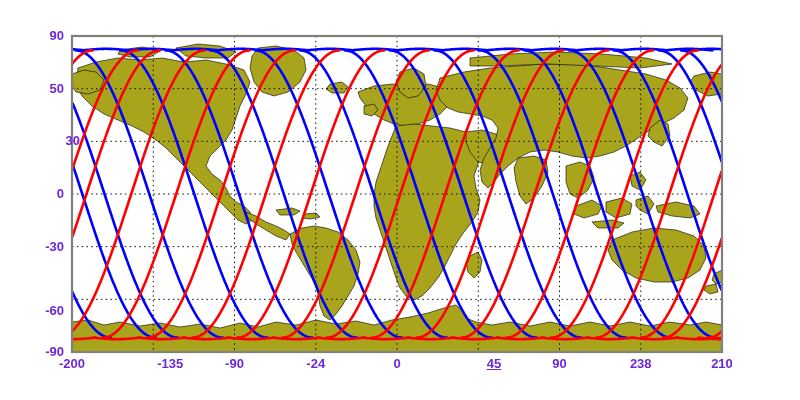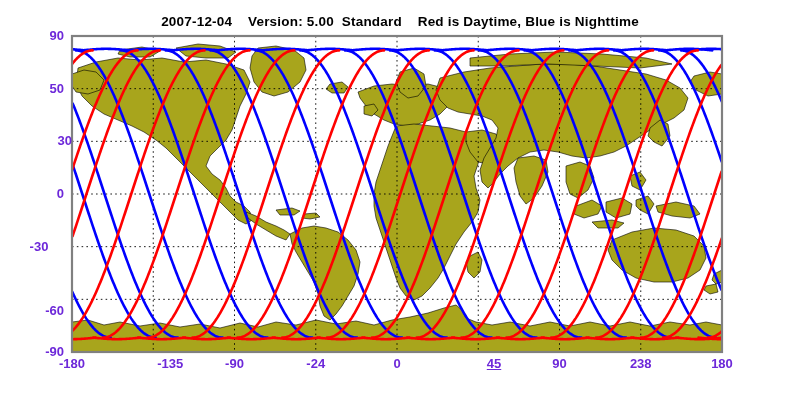--- a/index.html
+++ b/index.html
@@ -47,21 +47,20 @@
     white-space: nowrap;
   }
   .ytick-label { text-align: right; }
   .xtick-label { text-align: center; }
 </style>
 </head>
 <body>
 
 <div id="figure">
 
-  <div id="title">2007-12-04    Version: 5.00  Standard    Red is Daytime, Blue is Nighttime</div>
 
   <svg id="plot-svg" width="800" height="400">
     <defs>
       <clipPath id="plotclip">
         <rect x="72" y="36" width="650" height="316"></rect>
       </clipPath>
     </defs>
 
     <rect x="72" y="36" width="650" height="316" fill="#ffffff"></rect>
 
@@ -278,31 +277,31 @@
         <path d="M631.34,337.60 L632.52,337.73 L633.69,337.85 L634.86,337.97 L636.04,338.09 L637.21,338.21 L638.38,338.32 L639.56,338.43 L640.73,338.53 L641.91,338.63 L643.08,338.72 L644.25,338.81 L645.43,338.88 L646.60,338.95 L647.77,339.01 L648.95,339.06 L650.12,339.11 L651.29,339.14 L652.47,339.16 L653.64,339.18 L654.82,339.18 L655.99,339.18 L657.16,339.16 L658.34,339.14 L659.51,339.11 L660.68,339.06 L661.86,339.01 L663.03,338.95 L664.20,338.88 L665.38,338.81 L666.55,338.72 L667.72,338.63 L668.90,338.53 L670.07,338.43 L671.25,338.32 L672.42,338.21 L673.59,338.09 L674.77,337.97 L675.94,337.85 L677.11,337.73 L678.29,337.60" stroke="#ff0000"></path>
         <path d="M676.17,337.60 L677.35,337.73 L678.52,337.85 L679.70,337.97 L680.87,338.09 L682.04,338.21 L683.22,338.32 L684.39,338.43 L685.56,338.53 L686.74,338.63 L687.91,338.72 L689.08,338.81 L690.26,338.88 L691.43,338.95 L692.61,339.01 L693.78,339.06 L694.95,339.11 L696.13,339.14 L697.30,339.16 L698.47,339.18 L699.65,339.18 L700.82,339.18 L701.99,339.16 L703.17,339.14 L704.34,339.11 L705.52,339.06 L706.69,339.01 L707.86,338.95 L709.04,338.88 L710.21,338.81 L711.38,338.72 L712.56,338.63 L713.73,338.53 L714.90,338.43 L716.08,338.32 L717.25,338.21 L718.42,338.09 L719.60,337.97 L720.77,337.85 L721.95,337.73" stroke="#ff0000"></path>
       </g>
 
     <rect x="72" y="36" width="650" height="316" fill="none" stroke="#808080" stroke-width="2.2"></rect>
   </svg>
 
   <div id="ytick-labels">
       <div class="tick-label ytick-label" style="left: 14px; width: 50px; top: 344px;">-90</div>
       <div class="tick-label ytick-label" style="left: 14px; width: 50px; top: 303px;">-60</div>
-      <div class="tick-label ytick-label" style="left: 14px; width: 50px; top: 238.667px; text-align: center;">-30</div>
+      <div class="tick-label ytick-label" style="left: 14px; width: 50px; top: 238.667px;">-30</div>
       <div class="tick-label ytick-label" style="left: 14px; width: 50px; top: 186px;">0</div>
-      <div class="tick-label ytick-label" style="left: 22px; width: 50px; top: 133.333px;">30</div>
+      <div class="tick-label ytick-label" style="left: 30px; width: 50px; top: 133.333px;">30</div>
       <div class="tick-label ytick-label" style="left: 14px; width: 50px; top: 80.6667px;">50</div>
       <div class="tick-label ytick-label" style="left: 14px; width: 50px; top: 28px;">90</div>
     </div>
   <div id="xtick-labels">
-      <div class="tick-label xtick-label" style="left: 42px; width: 60px; top: 356px;">-180</div>
+      <div class="tick-label xtick-label" style="left: 42px; width: 60px; top: 356px;">-200</div>
       <div class="tick-label xtick-label" style="left: 123.25px; width: 60px; top: 356px; text-align: right;">-135</div>
       <div class="tick-label xtick-label" style="left: 204.5px; width: 60px; top: 356px;">-90</div>
       <div class="tick-label xtick-label" style="left: 285.75px; width: 60px; top: 356px;">-24</div>
       <div class="tick-label xtick-label" style="left: 367px; width: 60px; top: 356px;">0</div>
       <div class="tick-label xtick-label" style="left: 464px; width: 60px; top: 356px; text-decoration: underline;">45</div>
       <div class="tick-label xtick-label" style="left: 529.5px; width: 60px; top: 356px;">90</div>
       <div class="tick-label xtick-label" style="left: 610.75px; width: 60px; top: 356px;">238</div>
-      <div class="tick-label xtick-label" style="left: 692px; width: 60px; top: 356px;">180</div>
+      <div class="tick-label xtick-label" style="left: 692px; width: 60px; top: 356px;">210</div>
     </div>
 
 </div>
 
 </body></html>

